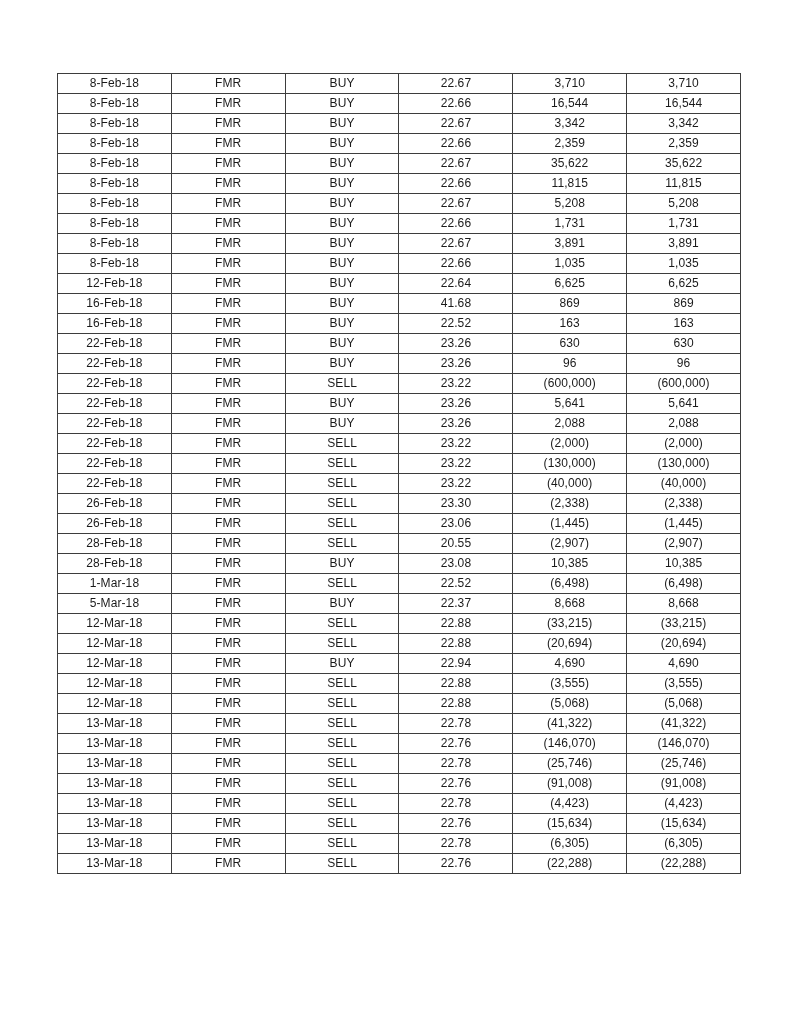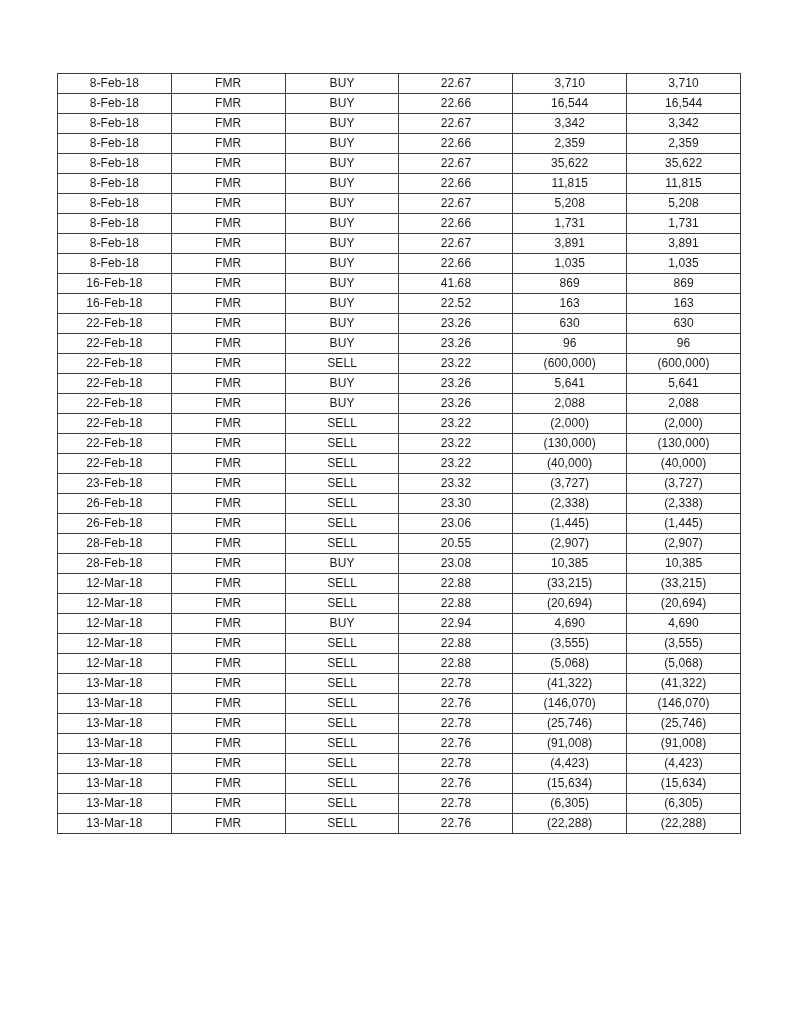--- a/index.html
+++ b/index.html
@@ -130,20 +130,28 @@
 
   <tr>
     <td>8-Feb-18</td>
     <td>FMR</td>
     <td>BUY</td>
     <td>22.66</td>
     <td>1,035</td>
     <td>1,035</td>
   </tr>
 
+  <tr>
+    <td>12-Feb-18</td>
+    <td>FMR</td>
+    <td>BUY</td>
+    <td>22.64</td>
+    <td>6,625</td>
+    <td>6,625</td>
+  </tr>
 
   <tr>
     <td>16-Feb-18</td>
     <td>FMR</td>
     <td>BUY</td>
     <td>41.68</td>
     <td>869</td>
     <td>869</td>
   </tr>
 
@@ -221,28 +229,20 @@
 
   <tr>
     <td>22-Feb-18</td>
     <td>FMR</td>
     <td>SELL</td>
     <td>23.22</td>
     <td>(40,000)</td>
     <td>(40,000)</td>
   </tr>
 
-  <tr>
-    <td>23-Feb-18</td>
-    <td>FMR</td>
-    <td>SELL</td>
-    <td>23.32</td>
-    <td>(3,727)</td>
-    <td>(3,727)</td>
-  </tr>
 
   <tr>
     <td>26-Feb-18</td>
     <td>FMR</td>
     <td>SELL</td>
     <td>23.30</td>
     <td>(2,338)</td>
     <td>(2,338)</td>
   </tr>
 
@@ -266,22 +266,38 @@
 
   <tr>
     <td>28-Feb-18</td>
     <td>FMR</td>
     <td>BUY</td>
     <td>23.08</td>
     <td>10,385</td>
     <td>10,385</td>
   </tr>
 
-
-
+  <tr>
+    <td>1-Mar-18</td>
+    <td>FMR</td>
+    <td>SELL</td>
+    <td>22.52</td>
+    <td>(6,498)</td>
+    <td>(6,498)</td>
+  </tr>
+
+
+  <tr>
+    <td>5-Mar-18</td>
+    <td>FMR</td>
+    <td>BUY</td>
+    <td>22.37</td>
+    <td>8,668</td>
+    <td>8,668</td>
+  </tr>
 
 
   <tr>
     <td>12-Mar-18</td>
     <td>FMR</td>
     <td>SELL</td>
     <td>22.88</td>
     <td>(33,215)</td>
     <td>(33,215)</td>
   </tr>

